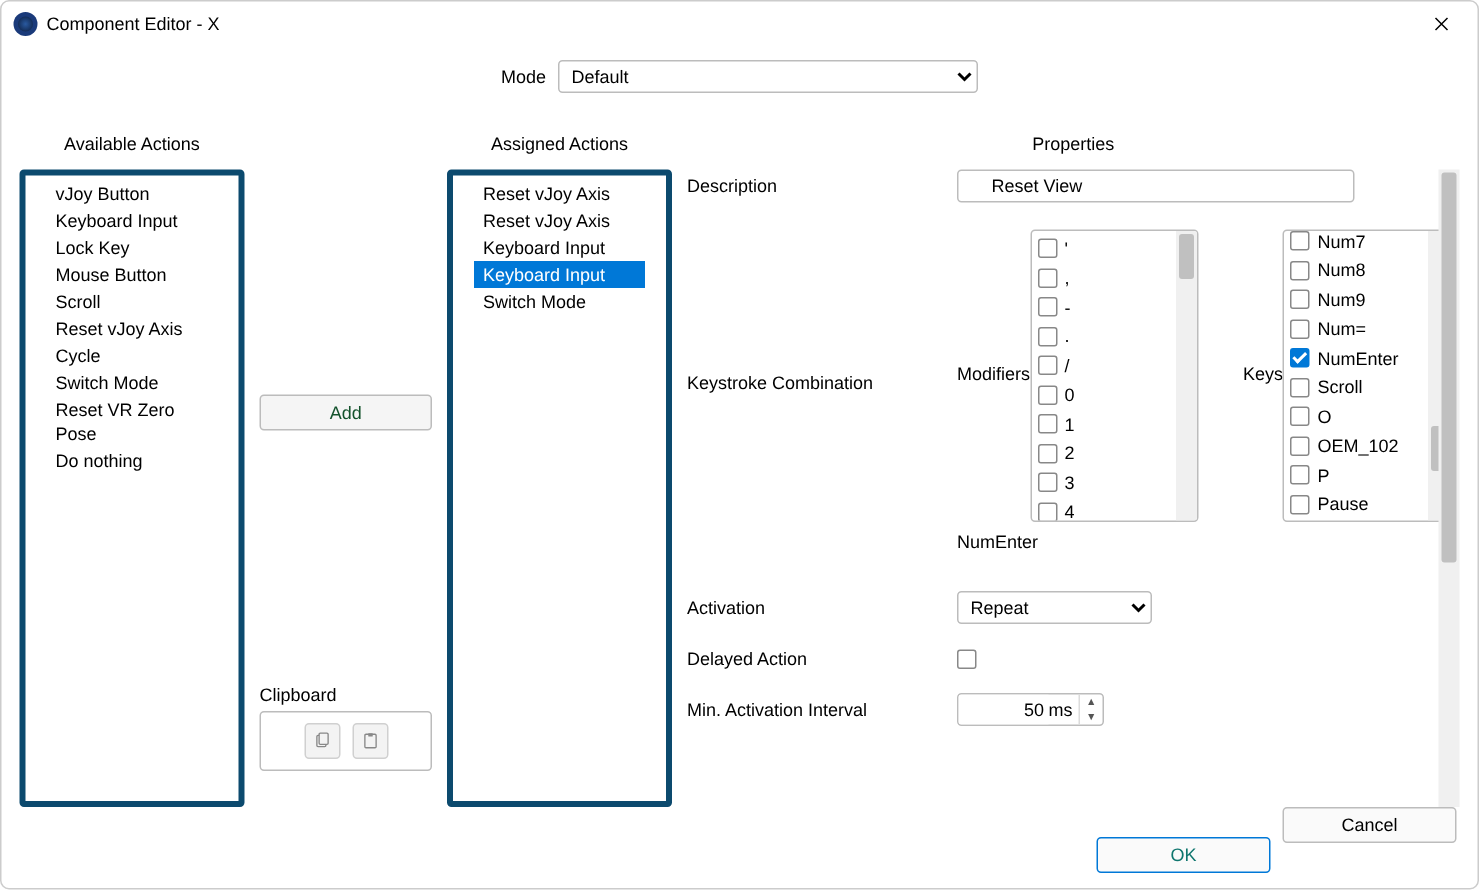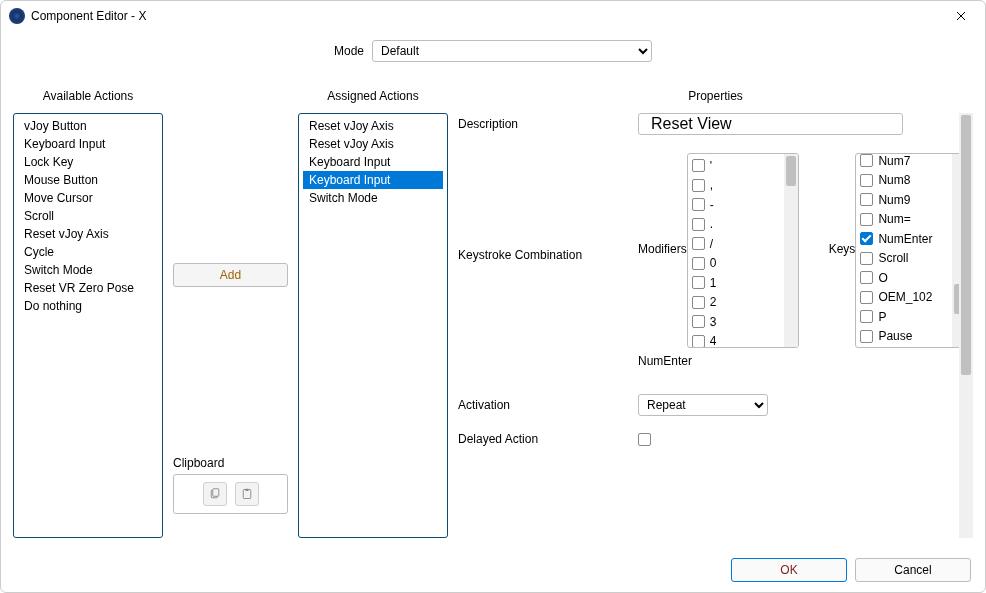--- a/index.html
+++ b/index.html
@@ -80,46 +80,46 @@
 .col4h { flex: 1; }
 .col {
   display: flex;
   flex-direction: column;
 }
 .col1 { width: 150px; }
 .col2 { width: 115px; }
 .col3 { width: 150px; }
 .col4 { flex: 1; }
 .listbox {
-  border: 1px solid #0c4a6e;
+  border: 4px solid #0c4a6e;
   border-radius: 3px;
   background: #fff;
   overflow: auto;
-  padding: 3px 4px;
+  padding: 3px 14px;
 }
 .listbox .item {
   padding: 1px 6px;
   line-height: 16px;
   cursor: default;
 }
 .listbox .item.selected {
   background: #0078d7;
   color: #fff;
 }
 .btn {
   border: 1px solid #bcbcbc;
   border-radius: 3px;
   background: #fafafa;
   height: 24px;
   font-family: inherit;
   font-size: 12px;
   cursor: pointer;
 }
 .btn:disabled {
-  color: #a16207;
+  color: #14532d;
   background: #f5f5f5;
   cursor: default;
 }
 .col2 { justify-content: flex-start; padding-top: 150px; gap: 26px; }
 .clipboard-section {
   margin-top: auto;
 }
 .clipboard-label { margin-bottom: 4px; }
 .clipboard-panel {
   border: 1px solid #bcbcbc;
@@ -148,23 +148,23 @@
   align-items: center;
   margin-bottom: 10px;
 }
 .prop-label { width: 180px; }
 .text-input {
   flex: 1;
   max-width: 265px;
   height: 22px;
   border: 1px solid #bcbcbc;
   border-radius: 3px;
-  padding: 0 12px;
+  padding: 0 22px;
   font-family: inherit;
-  font-size: 16px;
+  font-size: 12px;
 }
 .keystroke-row {
   display: flex;
   align-items: flex-start;
 }
 .keystroke-row .prop-label { padding-top: 95px; }
 .dual-lists {
   display: flex;
   gap: 30px;
 }
@@ -265,21 +265,22 @@
 }
 .footer {
   position: absolute;
   bottom: 10px; right: 14px;
   display: flex;
   gap: 8px;
 }
 .footer .btn { width: 116px; }
 .footer .btn.primary {
   border-color: #0078d7;
-  color: #7f1d1d;
+  color: #0f766e;
+  margin-top: 20px;
 }
 .props-scrollbar {
   position: absolute;
   right: 0;
   top: 0;
   width: 14px;
   height: 425px;
   background: #f0f0f0;
 }
 .props-scrollbar .thumb {
@@ -319,21 +320,20 @@
   <div class="col4h">Properties</div>
 </div>
 
 <div class="columns">
   <div class="col col1">
     <div class="listbox" style="height:425px" id="avail-list">
         <div class="item">vJoy Button</div>
         <div class="item">Keyboard Input</div>
         <div class="item">Lock Key</div>
         <div class="item">Mouse Button</div>
-        <div class="item">Move Cursor</div>
         <div class="item">Scroll</div>
         <div class="item">Reset vJoy Axis</div>
         <div class="item">Cycle</div>
         <div class="item">Switch Mode</div>
         <div class="item">Reset VR Zero Pose</div>
         <div class="item">Do nothing</div>
       </div>
   </div>
 
   <div class="col col2">
@@ -487,20 +487,31 @@
         <select class="select-sm">
           <option>Repeat</option>
         </select>
       </div>
 
       <div class="prop-row" style="margin-top:16px">
         <div class="prop-label">Delayed Action</div>
         <div class="chk"></div>
       </div>
 
+      <div class="prop-row" style="margin-top:16px">
+        <div class="prop-label">Min. Activation Interval</div>
+        <div class="spin">
+          <input type="text" value="50" style="">
+          <span class="unit">ms</span>
+          <div class="arrows">
+            <div>▲</div>
+            <div>▼</div>
+          </div>
+        </div>
+      </div>
 
       <div class="props-scrollbar">
           <div class="thumb"></div>
         </div>
     </div>
   </div>
 </div>
 
 <div class="footer">
   <button class="btn primary">OK</button>

